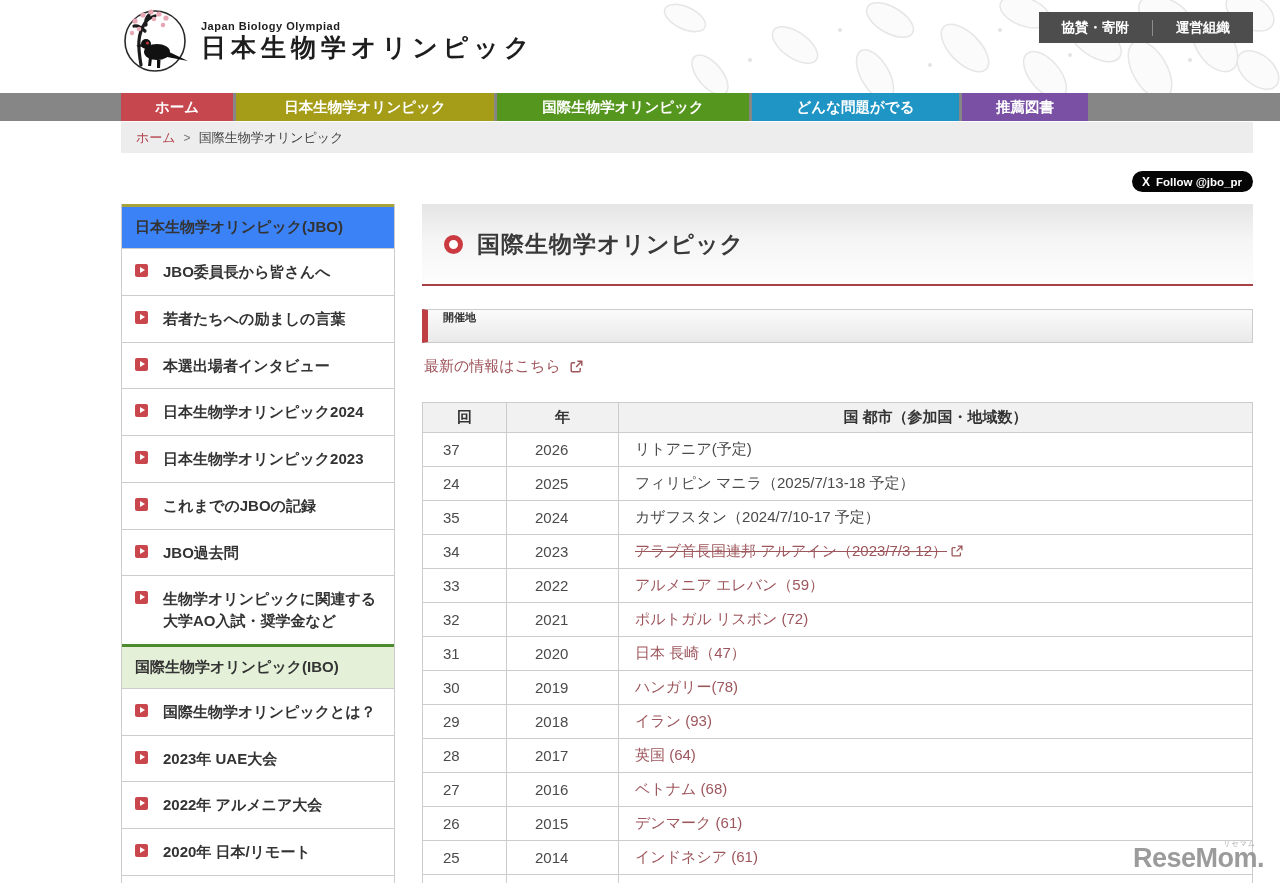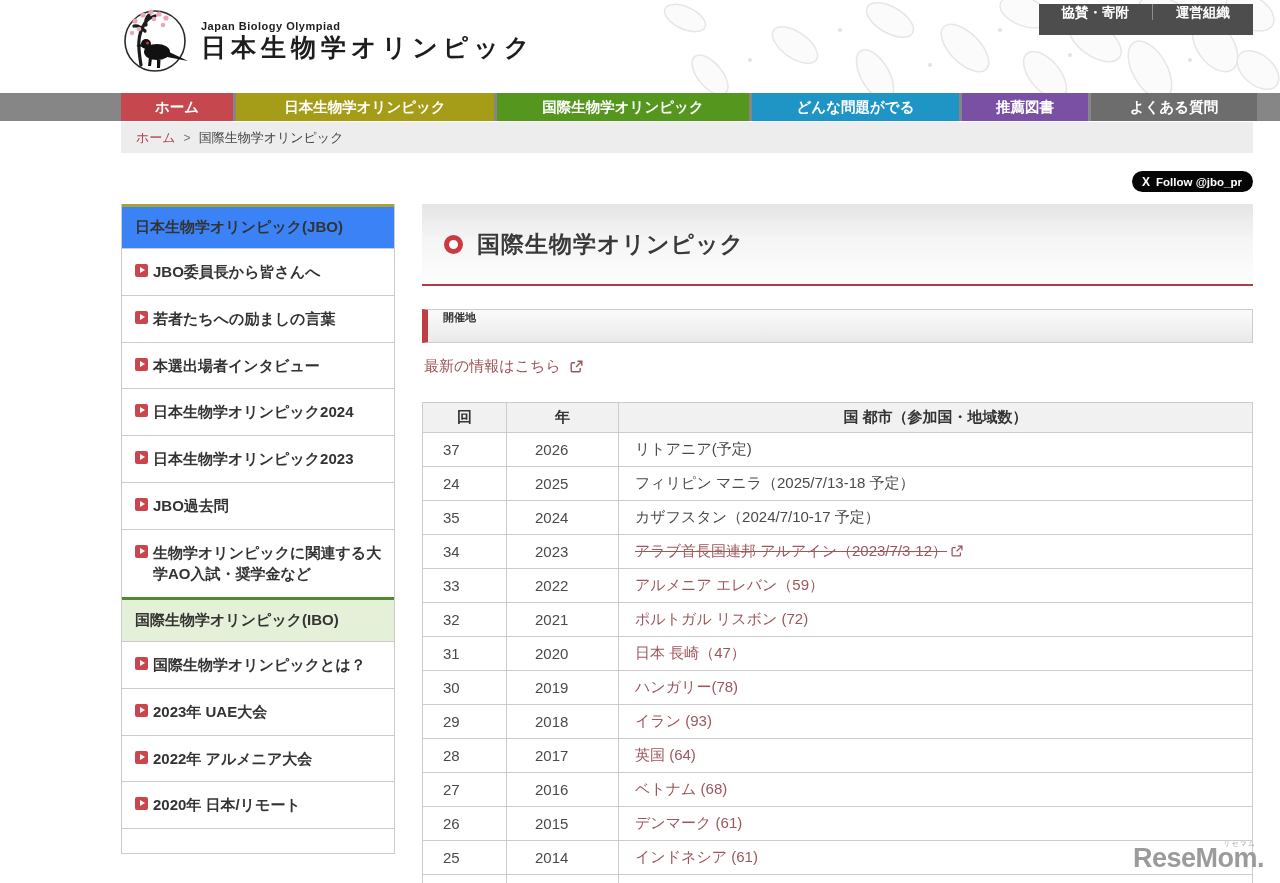--- a/index.html
+++ b/index.html
@@ -8,38 +8,38 @@
     font-family:"Liberation Sans","DejaVu Sans",sans-serif;color:#333;
     position:relative;
   }
   
   .site-header{position:relative;height:93px;background:#fff;overflow:hidden;}
   .texture{position:absolute;top:0;right:0;width:690px;height:93px;pointer-events:none;}
   .logo{position:absolute;left:121px;top:5px;display:flex;align-items:center;gap:12px;text-decoration:none;color:#1d1d1d;}
   .logo-text{display:flex;flex-direction:column;line-height:1.15;}
   .logo-sub{font-size:11px;font-weight:bold;letter-spacing:.5px;}
   .logo-main{font-size:25px;font-weight:600;letter-spacing:5px;}
-  .utility{position:absolute;top:4px;right:27px;height:31px;background:#4d4d4d;display:flex;align-items:flex-start;}
+  .utility{position:absolute;top:12px;right:27px;height:31px;background:#4d4d4d;display:flex;align-items:center;}
   .utility a{color:#fff;font-size:13.5px;padding:0 23px;text-decoration:none;font-weight:600;}
   .util-divider{width:1px;height:16px;background:#8d8d8d;}
   
   .nav{height:28px;background:#868686;display:flex;padding-left:121px;box-sizing:border-box;}
   .nav a{display:block;height:28px;line-height:28px;text-align:center;color:#fff;
          font-size:14.5px;font-weight:bold;text-decoration:none;margin-right:3px;flex:none;}
   
   .breadcrumb{margin:1px 0 0 121px;width:1132px;height:31px;background:#ededed;
               display:flex;align-items:center;padding-left:15px;box-sizing:border-box;font-size:13px;color:#444;}
   .breadcrumb a{color:#b0434b;text-decoration:none;}
   .breadcrumb .sep{margin:0 8px;color:#777;font-size:12px;}
   
   .layout{position:relative;margin:51px 27px 0 121px;width:1132px;display:flex;gap:27px;align-items:flex-start;}
   
   .sidebar{width:274px;flex:none;border:1px solid #ccc;border-top:none;box-sizing:border-box;}
   .side-head{border-top:3px solid;font-weight:bold;font-size:15px;padding:11px 13px;color:#333;}
-  .side-item{border-top:1px solid #ccc;padding:12px 9px 12px 13px;display:flex;gap:5px;
+  .side-item{border-top:1px solid #ccc;padding:12px 9px 12px 13px;display:flex;gap:15px;
              font-size:15px;font-weight:bold;color:#333;line-height:1.45;cursor:pointer;text-decoration:none;}
   .play-icon{flex:none;width:13px;height:13px;background:#c9464c;border-radius:2px;margin-top:3px;position:relative;}
   .play-icon::after{content:"";position:absolute;left:5px;top:3px;width:0;height:0;
                     border-left:5px solid #fff;border-top:3.5px solid transparent;border-bottom:3.5px solid transparent;}
   
   .content{flex:1;min-width:0;position:relative;}
   .follow-btn{position:absolute;top:-33px;right:0;height:21px;background:#050505;border-radius:11px;
               color:#fff;display:flex;align-items:center;gap:6px;padding:0 11px 0 10px;
               font-size:11.5px;font-weight:bold;text-decoration:none;}
   .x-logo{font-weight:900;font-size:12px;line-height:1;}
@@ -135,21 +135,20 @@
     <a href="#">運営組織</a>
   </div>
 </header>
 
 <nav class="nav" id="main-nav">
     <a href="#" style="width: 112px; background: rgb(199, 71, 79);">ホーム</a>
     <a href="#" style="width: 258px; background: rgb(165, 156, 23);">日本生物学オリンピック</a>
     <a href="#" style="width: 252px; background: rgb(85, 150, 30);">国際生物学オリンピック</a>
     <a href="#" style="width: 207px; background: rgb(30, 149, 197);">どんな問題がでる</a>
     <a href="#" style="width: 126px; background: rgb(122, 80, 165);">推薦図書</a>
-    <a href="#" style="width: 166px; background: rgb(109, 109, 109);">よくある質問</a>
   </nav>
 
 <div class="breadcrumb">
   <a href="#">ホーム</a>
   <span class="sep">&gt;</span>
   <span>国際生物学オリンピック</span>
 </div>
 
 <div class="layout">
 
@@ -167,20 +166,24 @@
         <span class="play-icon"></span>
         <span>本選出場者インタビュー</span>
       </a>
       <a class="side-item" href="#">
         <span class="play-icon"></span>
         <span>日本生物学オリンピック2024</span>
       </a>
       <a class="side-item" href="#">
         <span class="play-icon"></span>
         <span>日本生物学オリンピック2023</span>
+      </a>
+      <a class="side-item" href="#">
+        <span class="play-icon"></span>
+        <span>これまでのJBOの記録</span>
       </a>
       <a class="side-item" href="#">
         <span class="play-icon"></span>
         <span>JBO過去問</span>
       </a>
       <a class="side-item" href="#">
         <span class="play-icon"></span>
         <span>生物学オリンピックに関連する大学AO入試・奨学金など</span>
       </a>
       <div class="side-head" style="border-top-color: rgb(76, 140, 47); background: rgb(228, 240, 216);">国際生物学オリンピック(IBO)</div>

